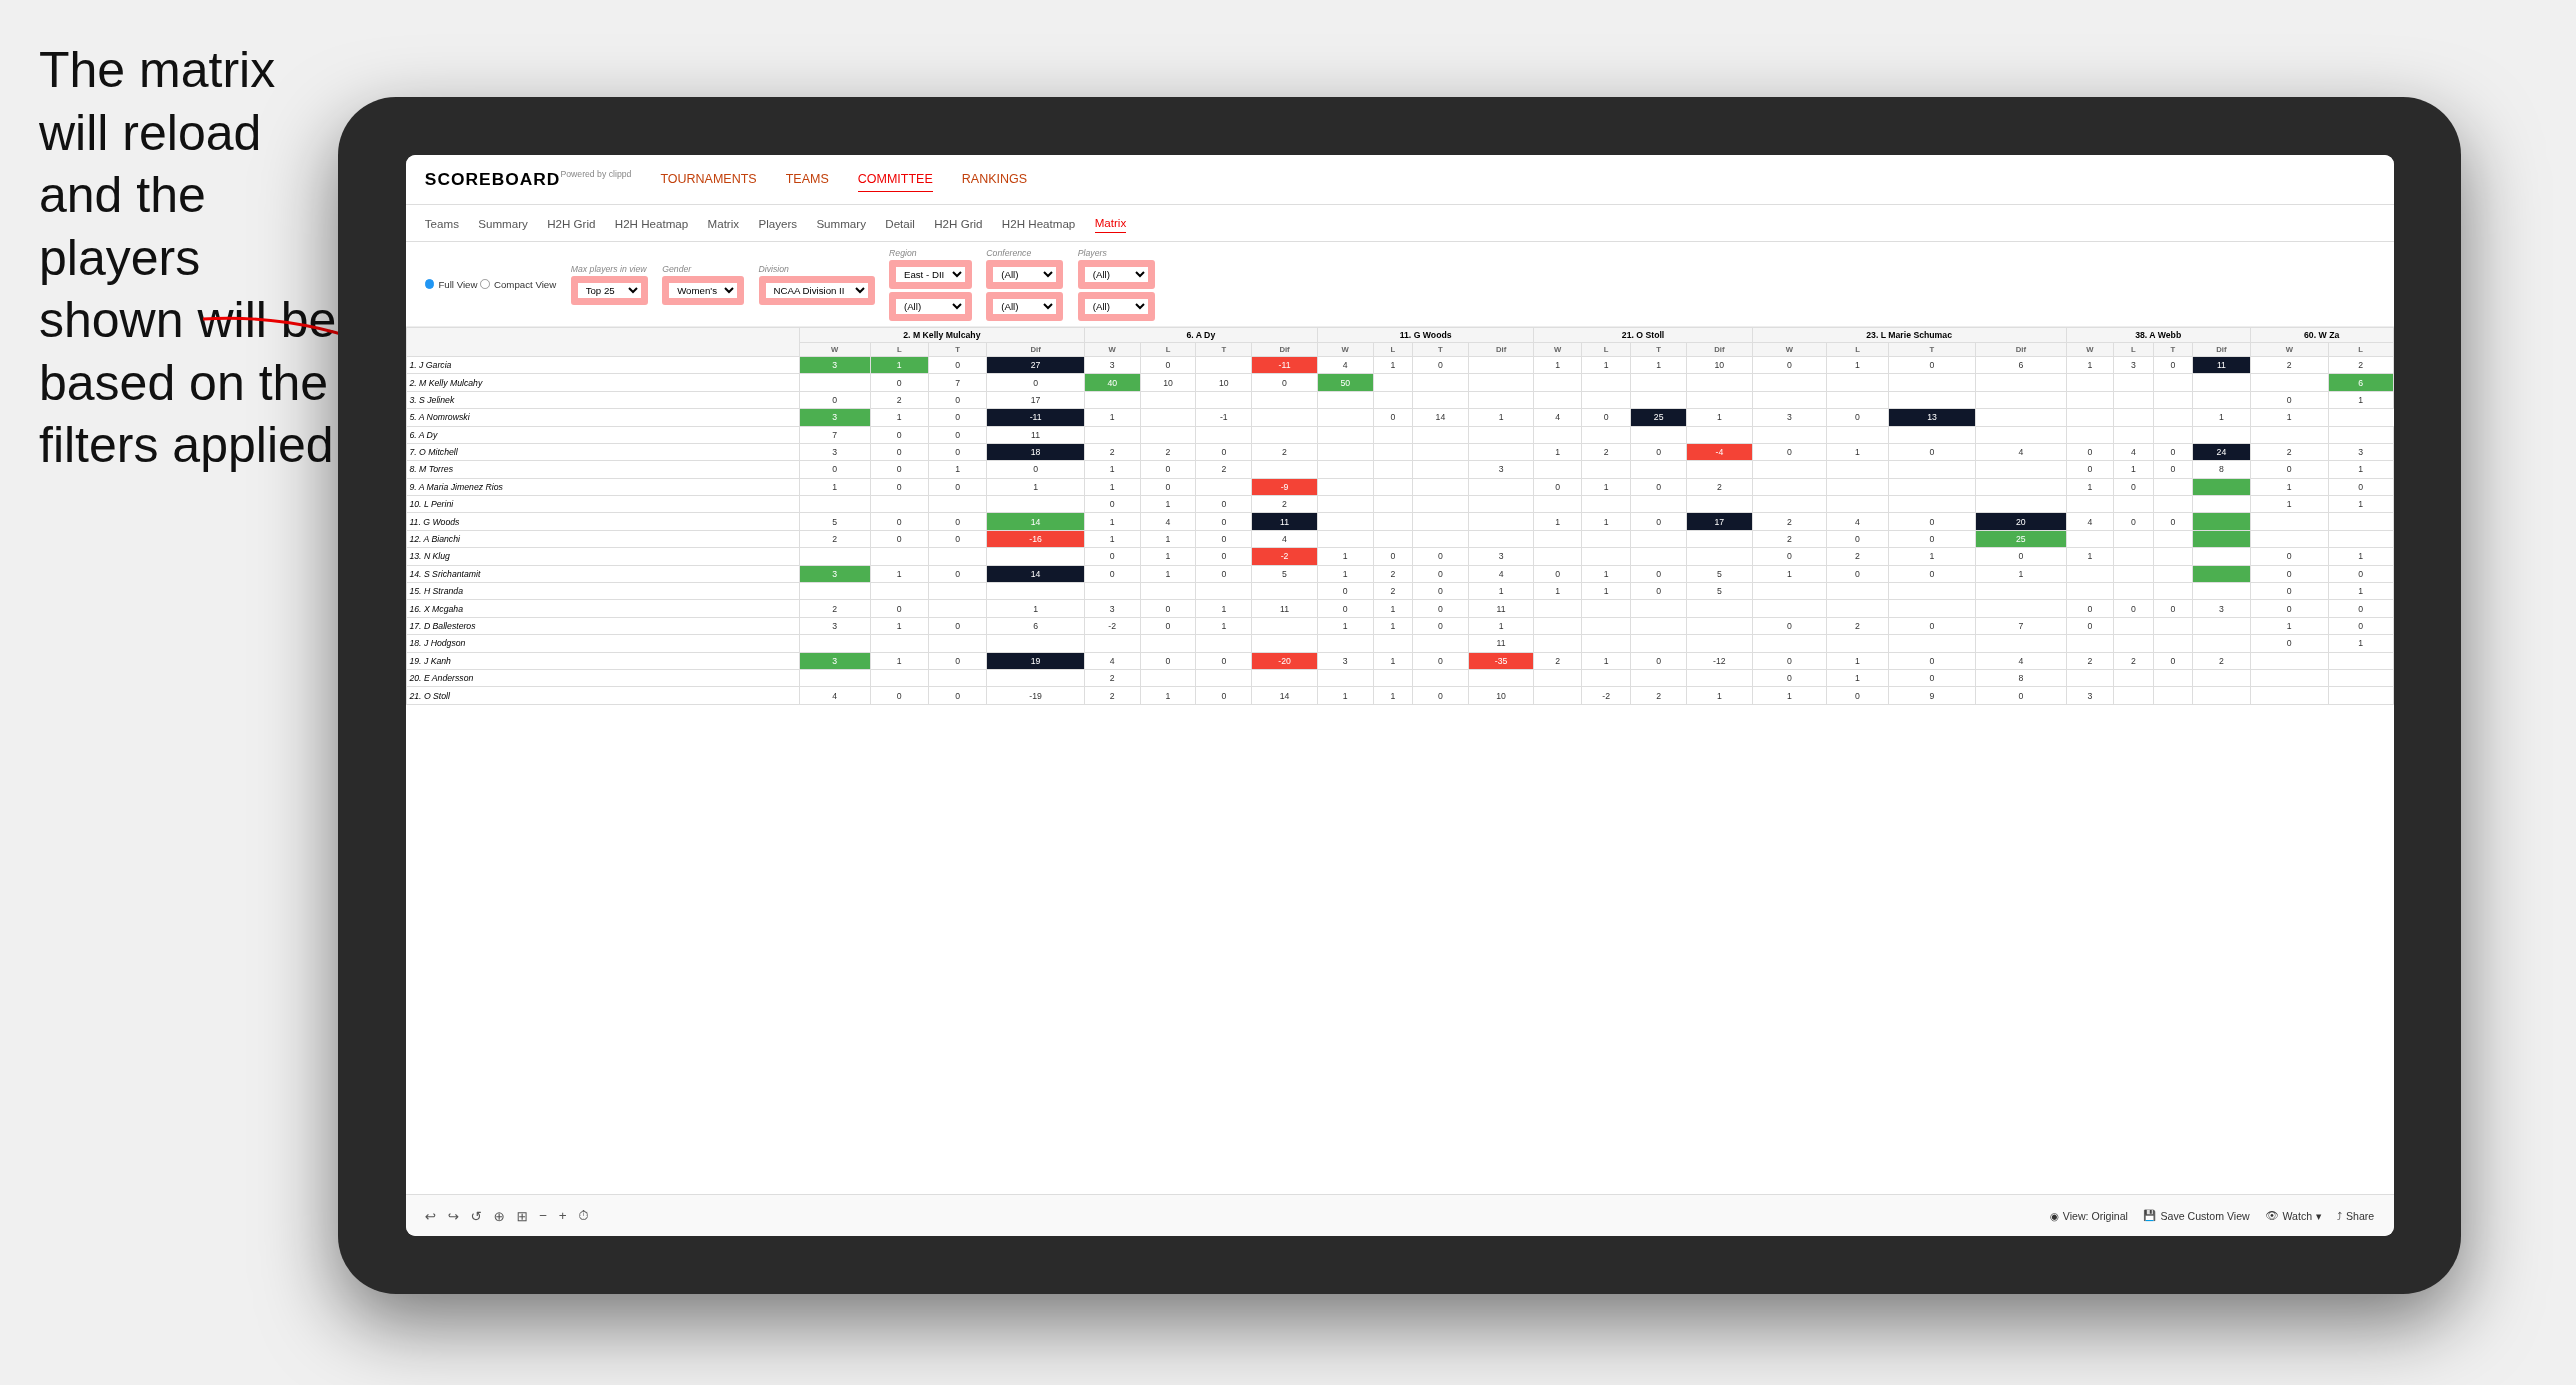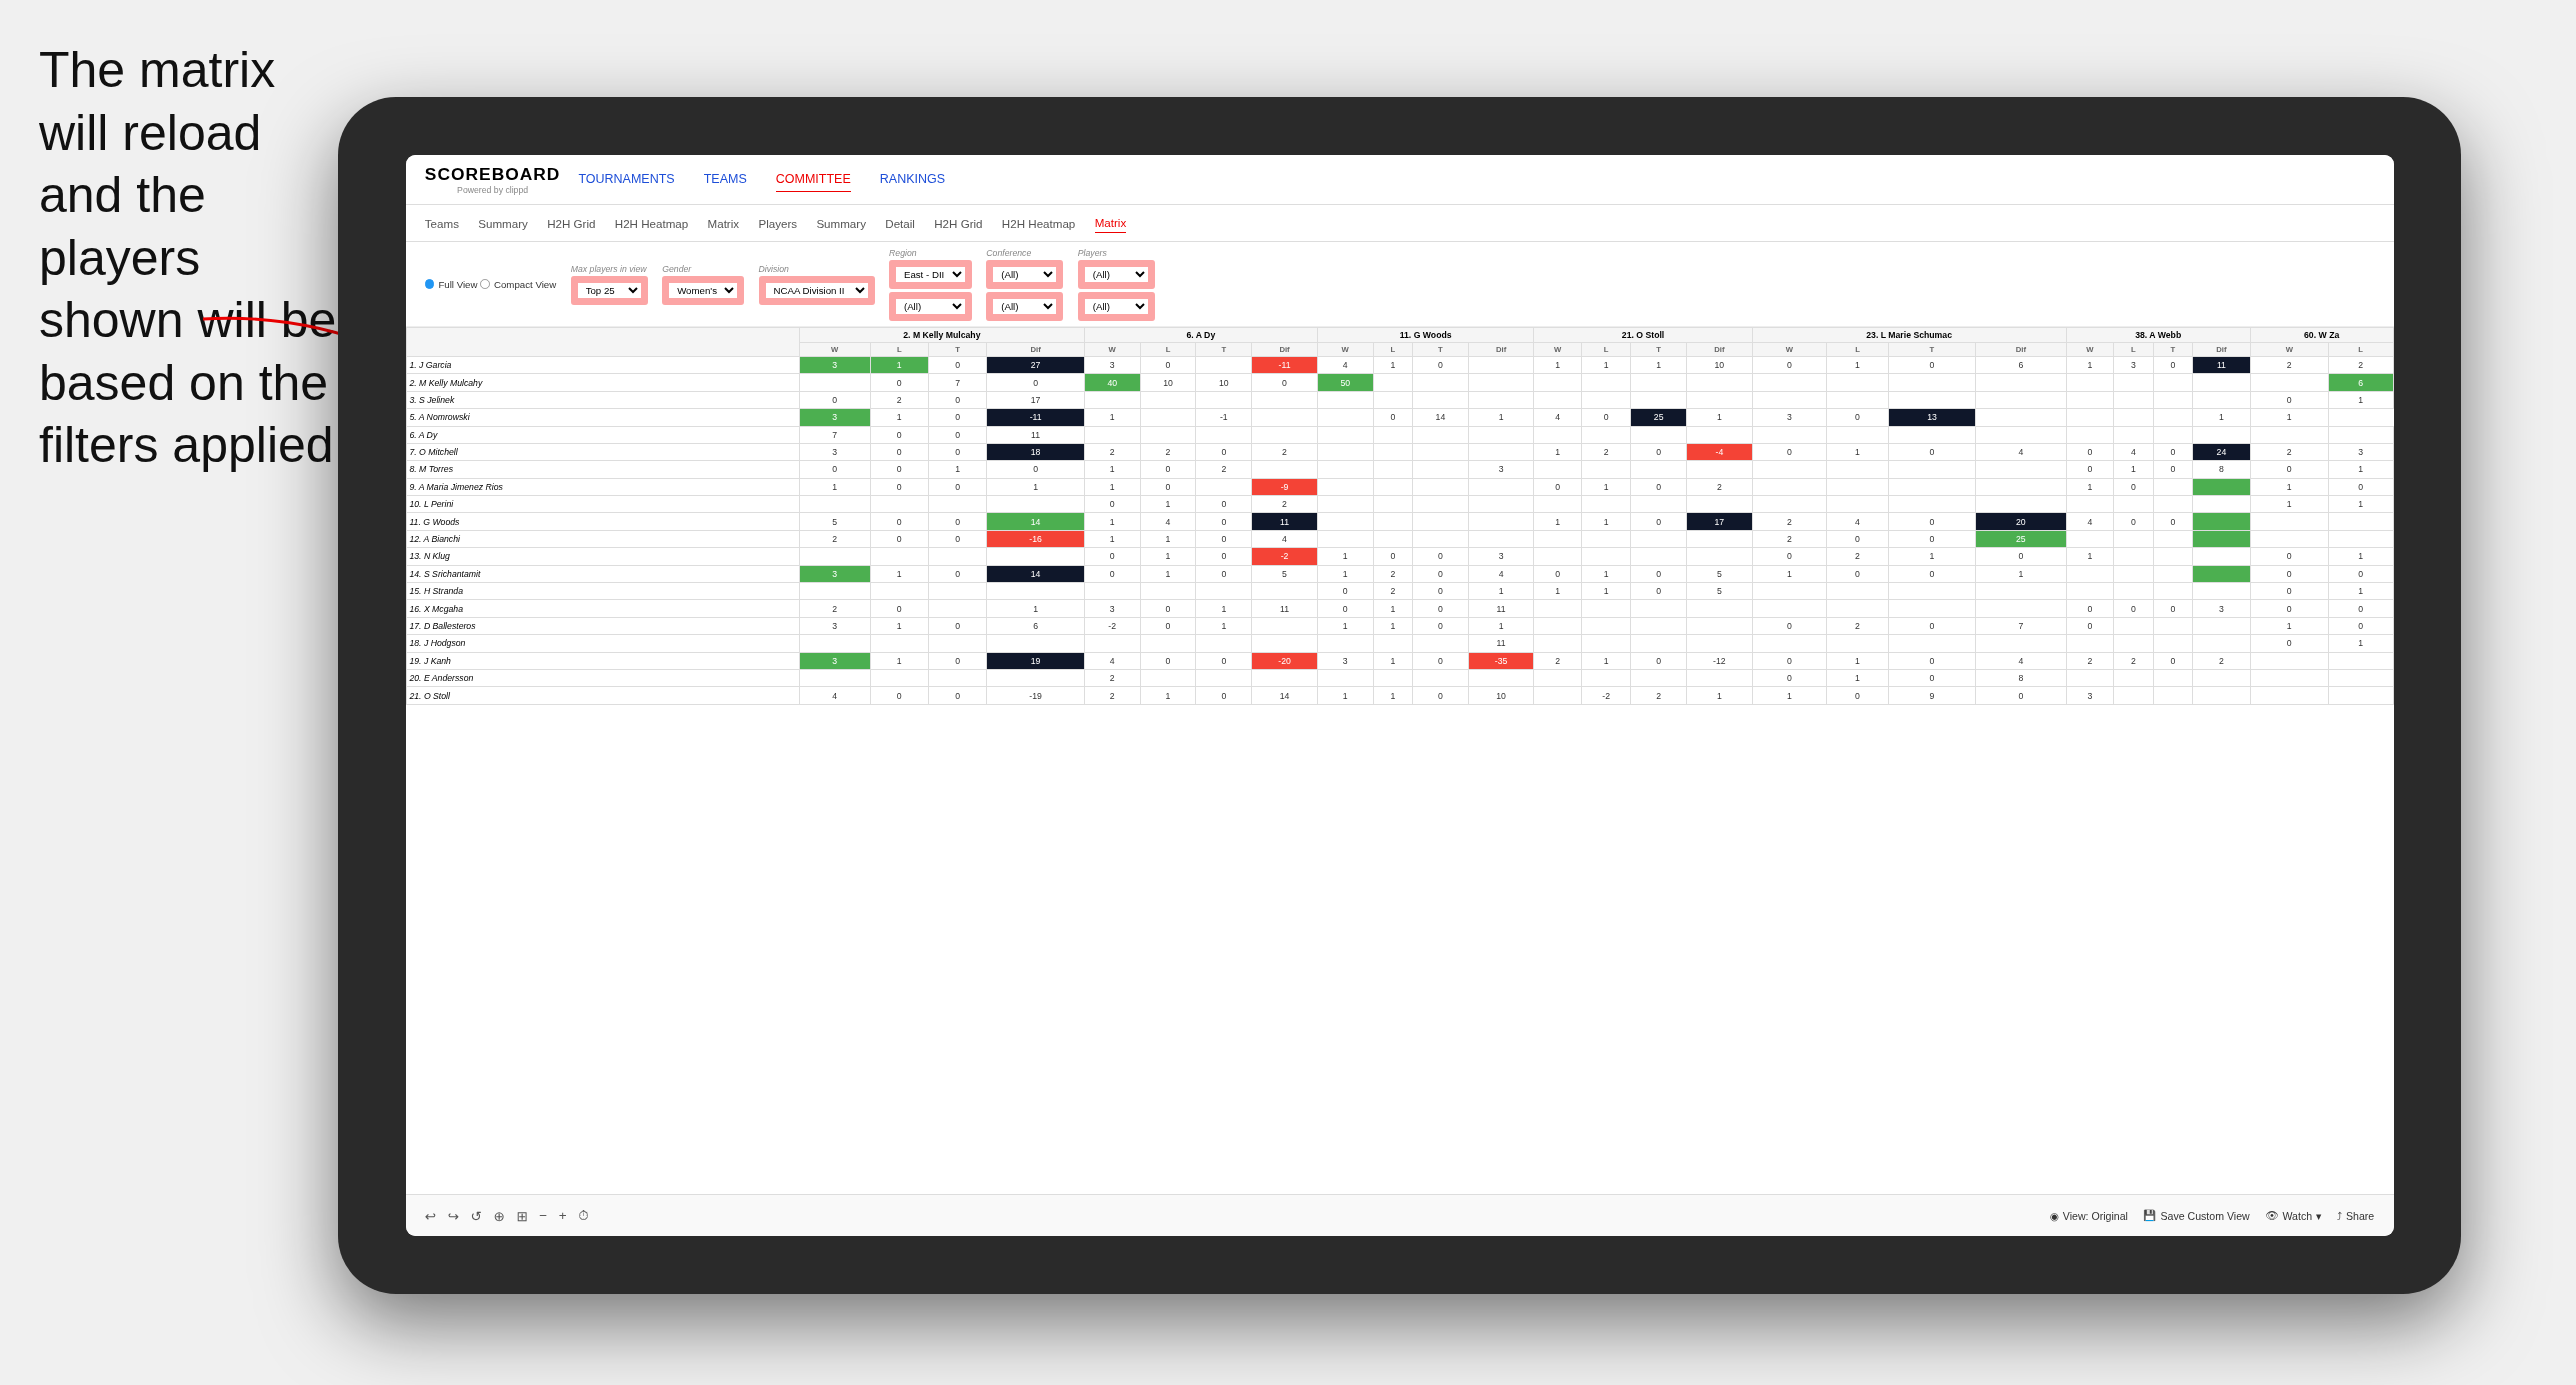--- a/index.html
+++ b/index.html
@@ -55,23 +55,22 @@
       align-items: center;
       padding: 0 19.3px;
       height: 50px;
       border-bottom: 1px solid #ddd;
       background: #fff;
       flex-shrink: 0;
     }
 
     .logo-area {
       display: flex;
-      flex-direction: column;
-      margin-right: 18px;
-      align-items: center;
+      flex-direction: row;
+      margin-right: 29px;
     }
 
     .logo-title {
       font-size: 17.4px;
       font-weight: 900;
       color: #000;
       letter-spacing: 1px;
     }
 
     .logo-sub {
@@ -79,21 +78,21 @@
       color: #888;
     }
 
     .nav-items {
       display: flex;
       gap: 29px;
     }
 
     .nav-item {
       font-size: 12.5px;
-      color: #1d4ed8;
+      color: #c2410c;
       cursor: pointer;
       padding: 4.8px 0;
       text-decoration: none;
     }
 
     .nav-item.active {
       color: #e00;
       border-bottom: 1.9px solid #e00;
     }
 

